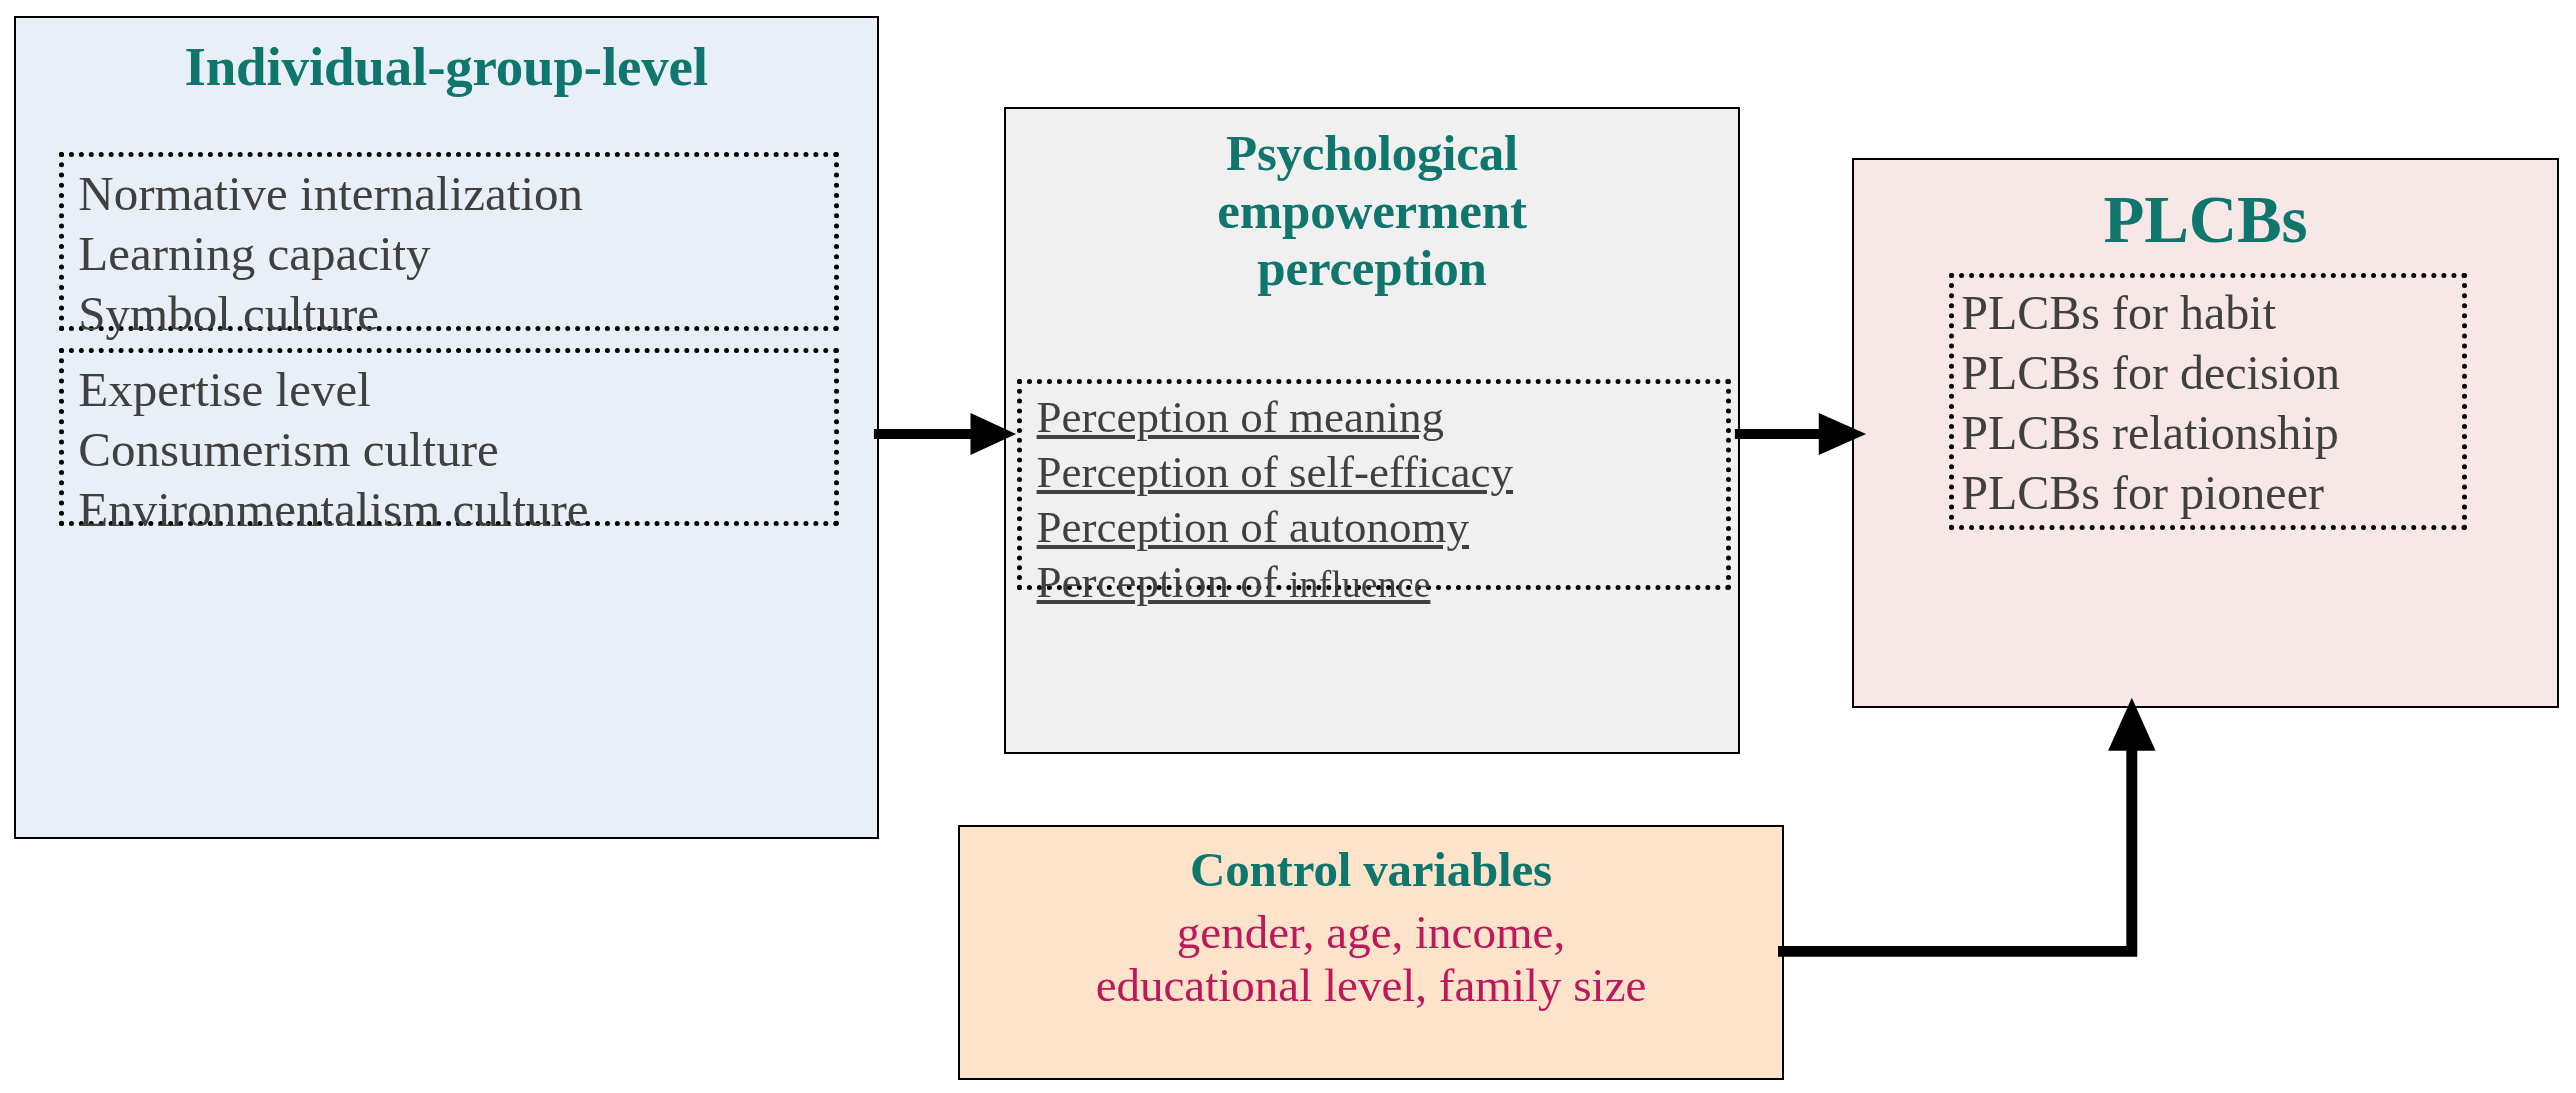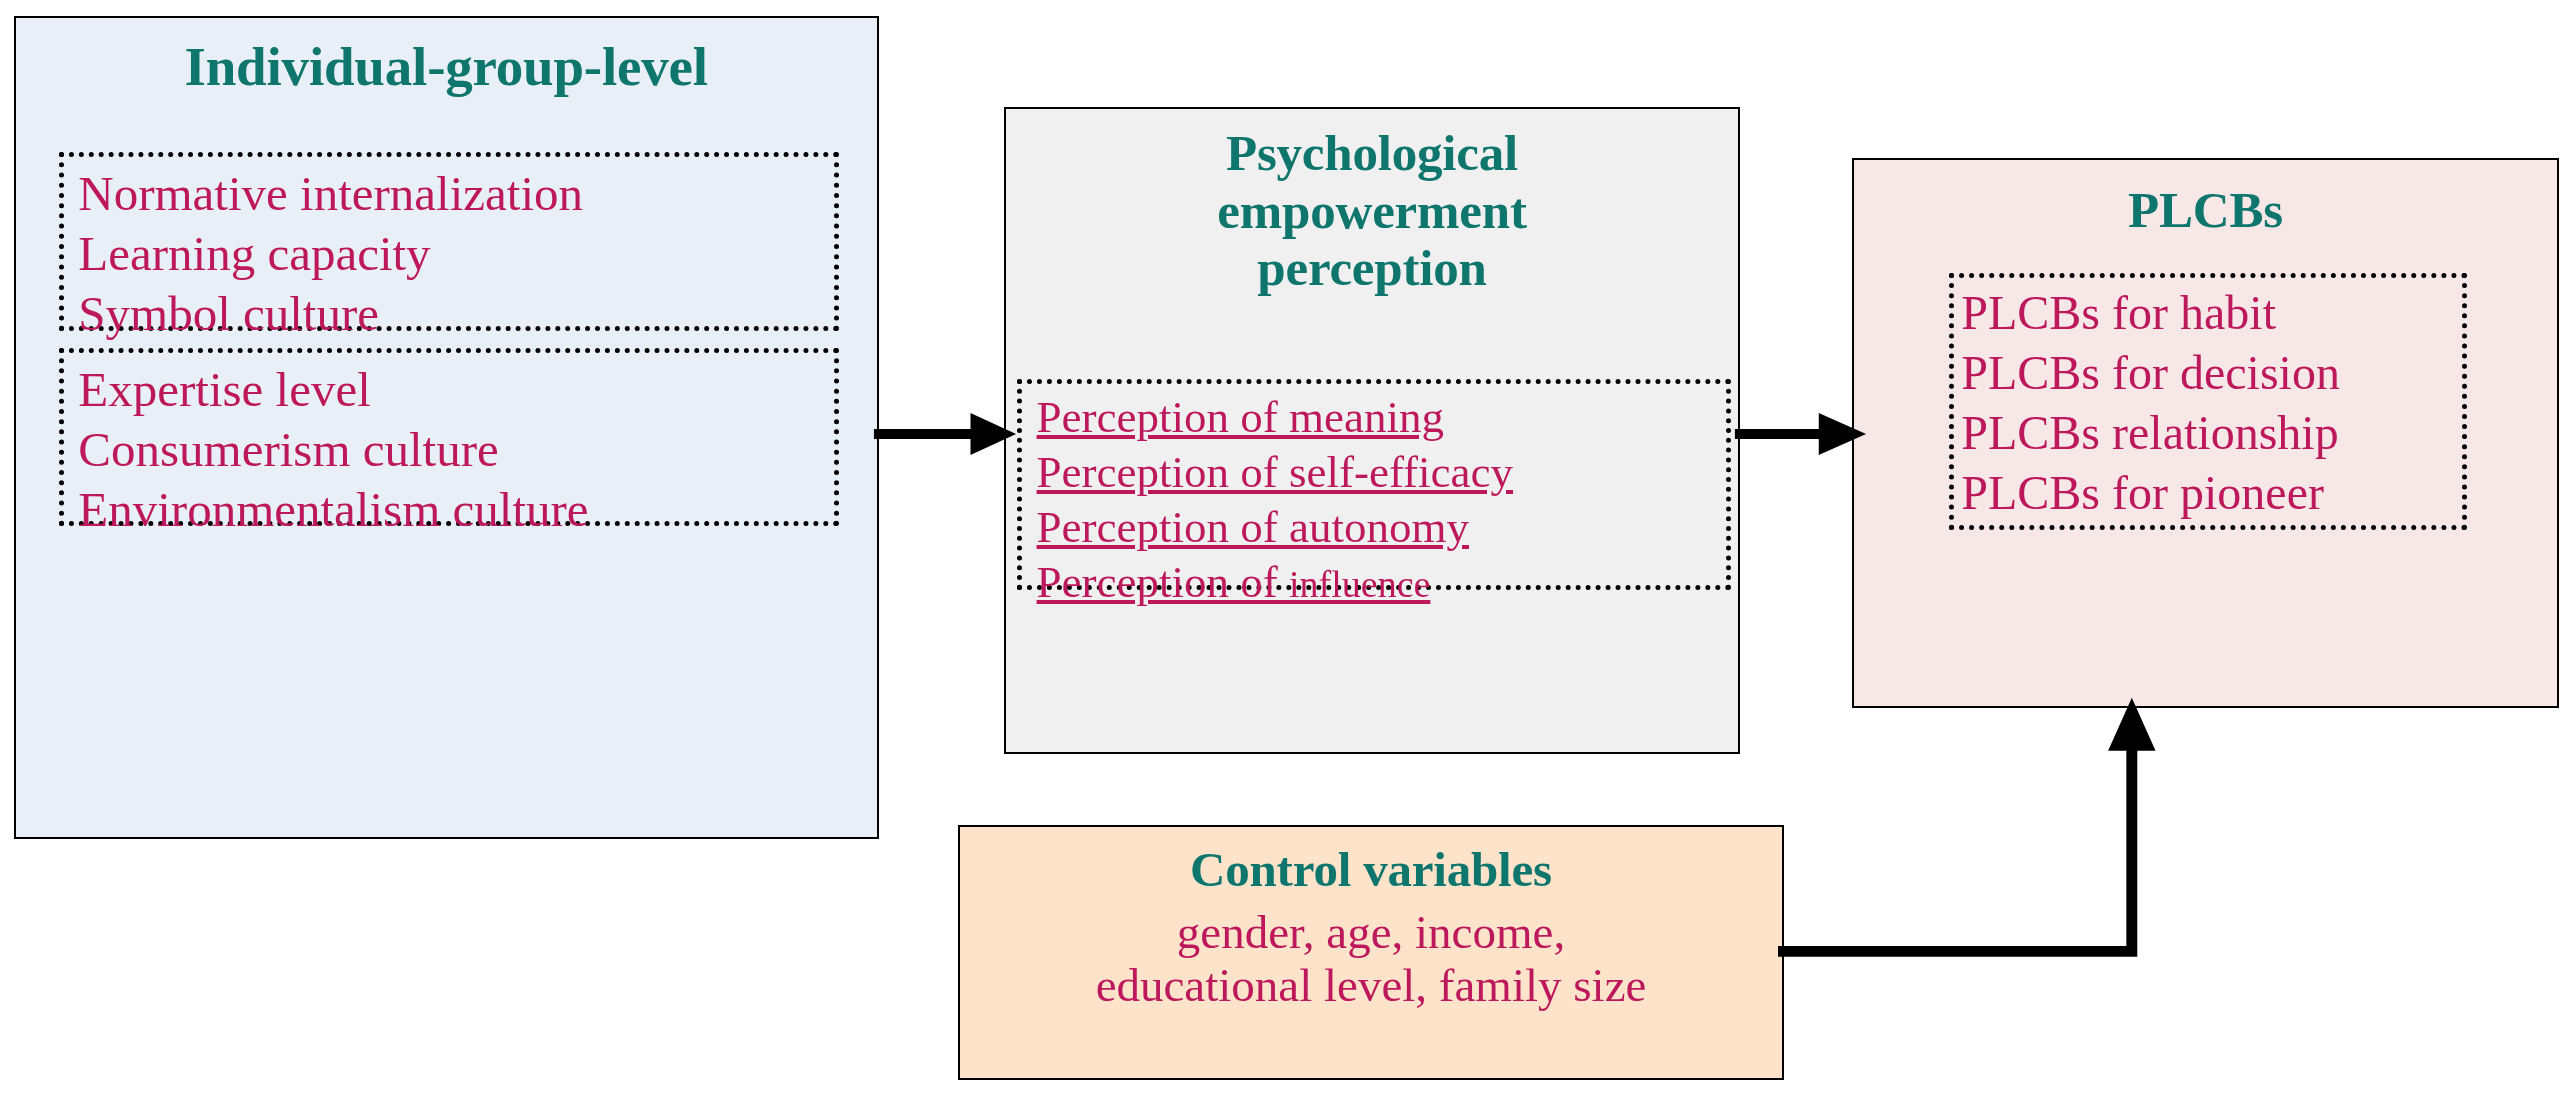--- a/index.html
+++ b/index.html
@@ -60,37 +60,37 @@
     left: 0;
     right: 0;
     text-align: center;
     font-weight: bold;
     color: #0f766e;
     line-height: 1.12;
     letter-spacing: -0.2px;
   }
   .title-left   { top: 18px;  font-size: 55px; }
   .title-mid    { top: 16.4px;  font-size: 51px; }
-  .title-right  { top: 22px;  font-size: 51px; }
+  .title-right  { top: 22px;  font-size: 67px; }
   .title-control{ top: 16.4px;  font-size: 49px; }
 
   
   .dotted-group {
     position: absolute;
     box-sizing: border-box;
     border: 5.5px dotted #000000;
     background: transparent;
   }
   .dg-left-1  { left: 43px;  top: 134px; width: 780px; height: 179px; }
   .dg-left-2  { left: 43px;  top: 330px; width: 780px; height: 178px; }
   .dg-mid     { left: 11px;  top: 270px; width: 714px; height: 211px; }
   .dg-right   { left: 95px; top: 113px; width: 518px; height: 257px; }
 
   .dotted-group .row {
-    color: #be185d;
+    color: #404040;
     white-space: nowrap;
     line-height: 1.0;
   }
 
   
   .dg-left-1 .row,
   .dg-left-2 .row {
     font-size: 49px;
     padding-left: 14.6px;
   }

